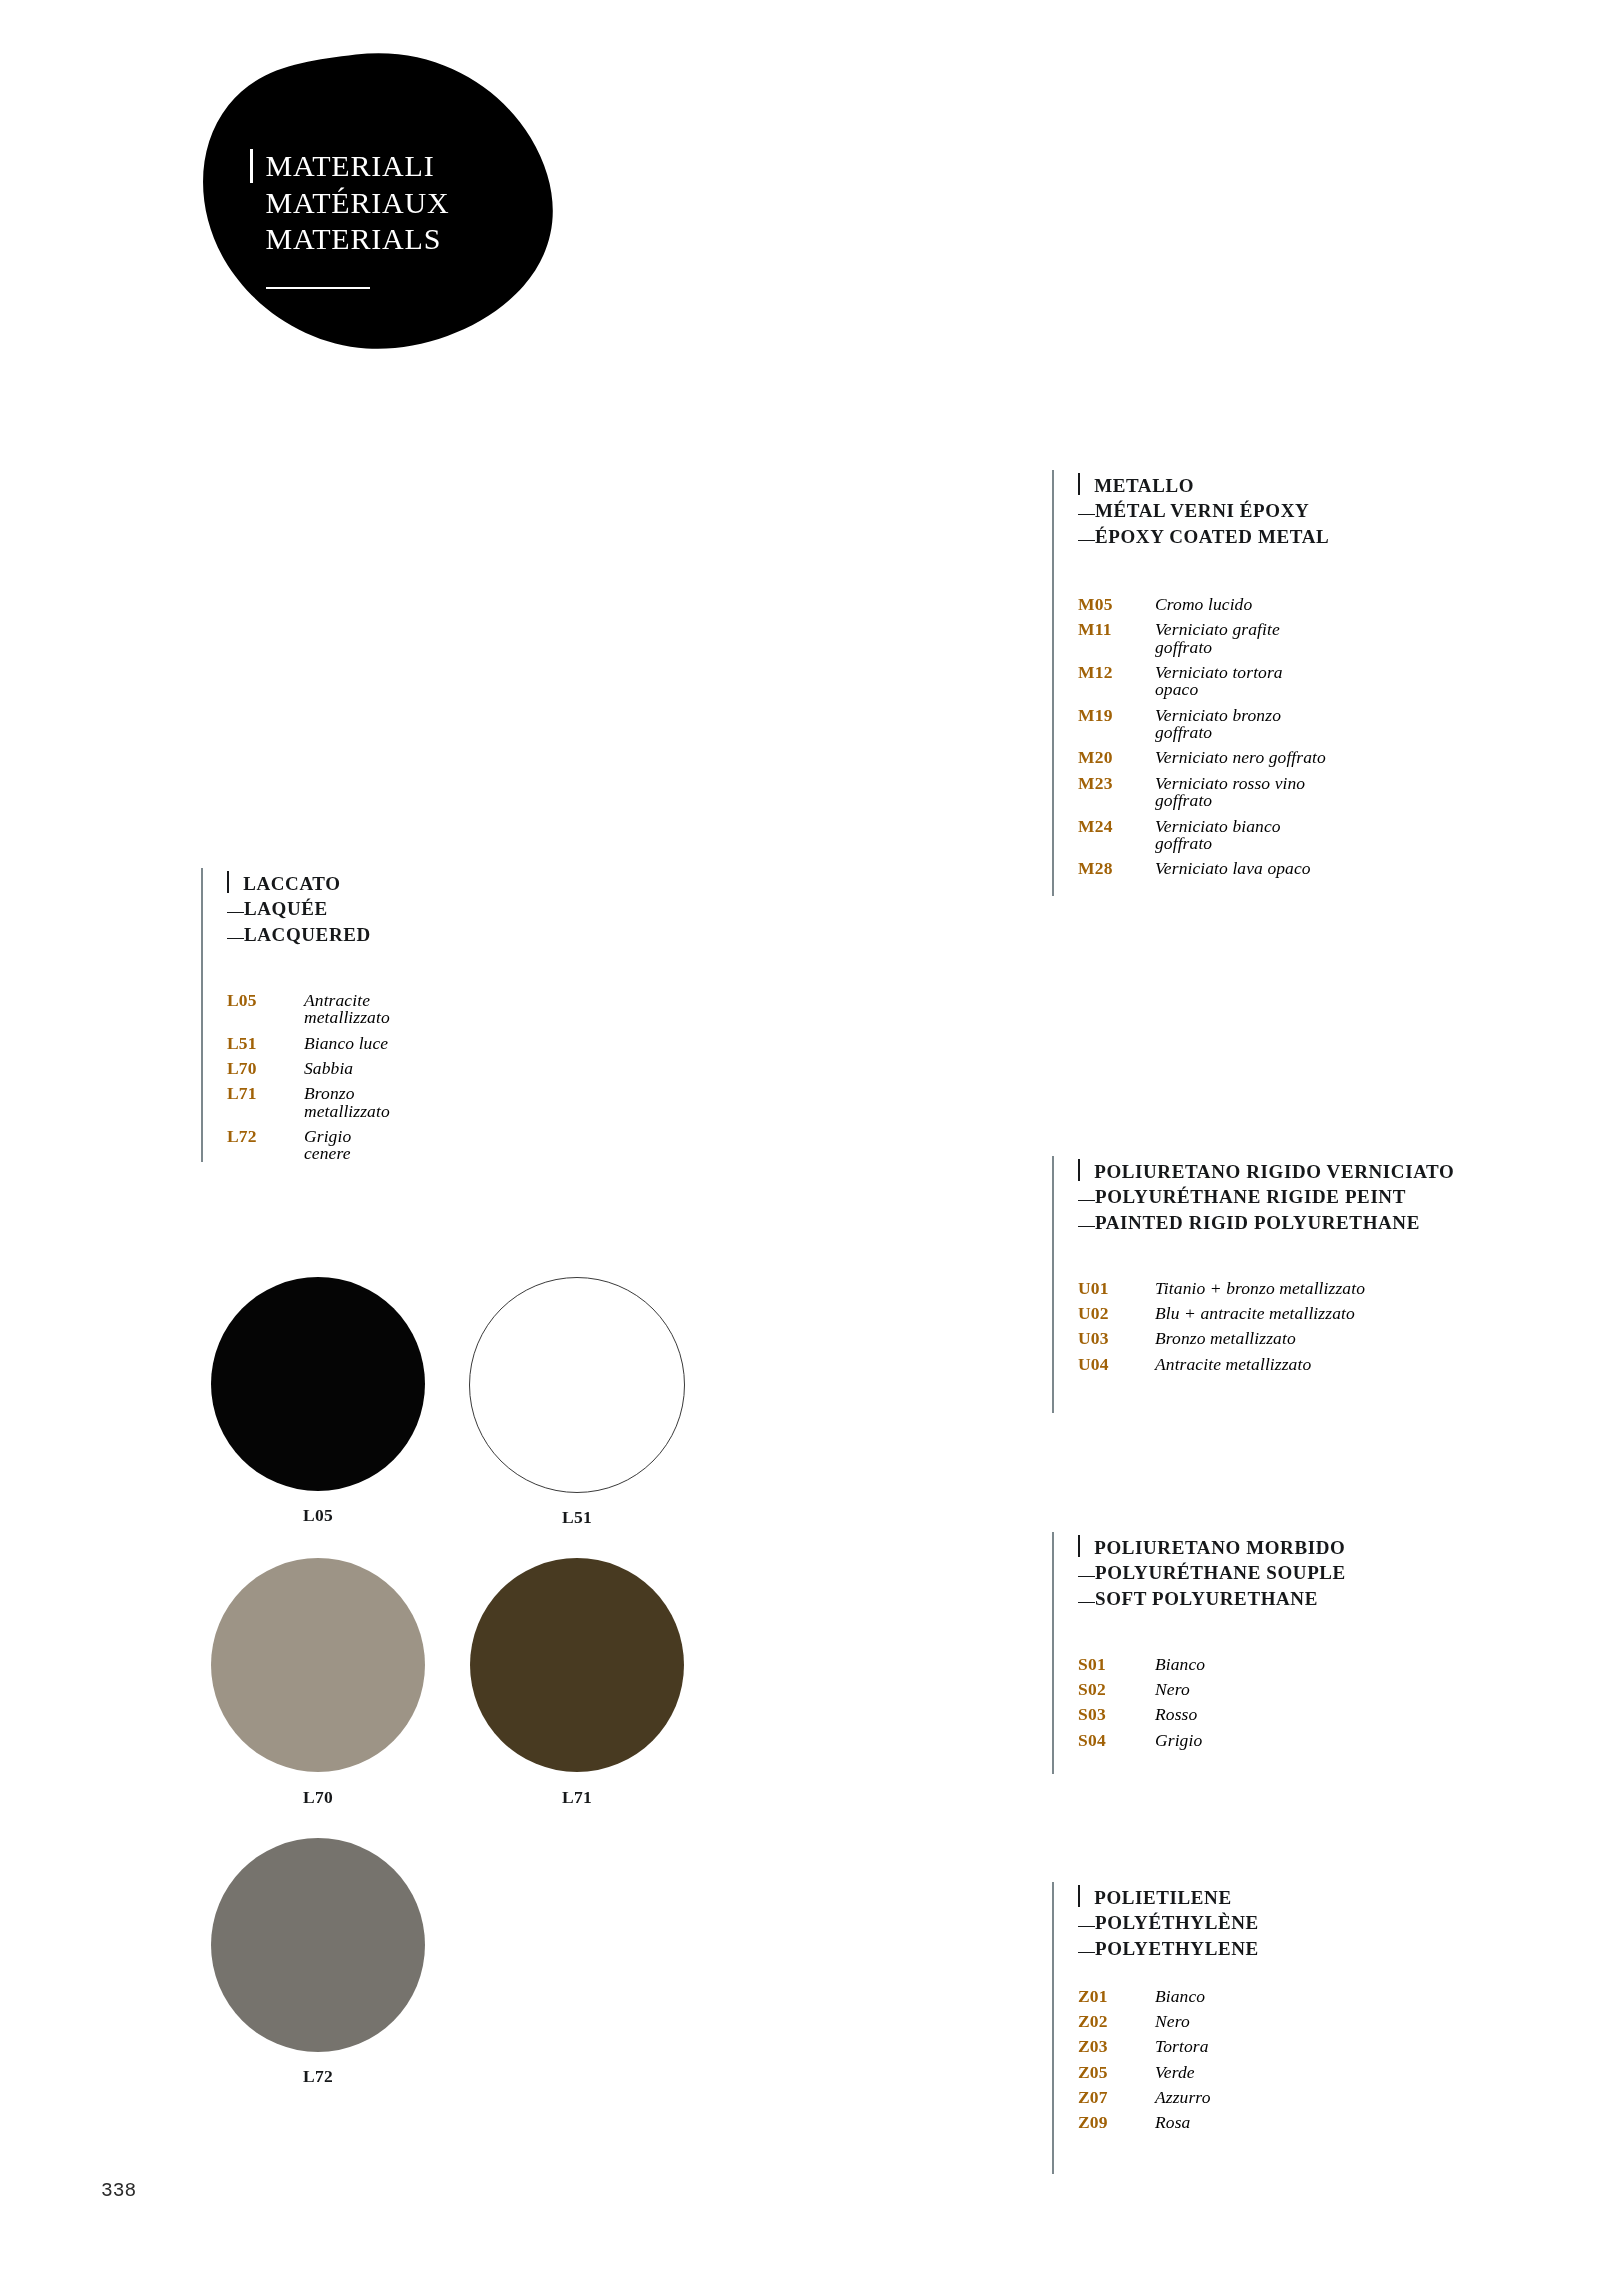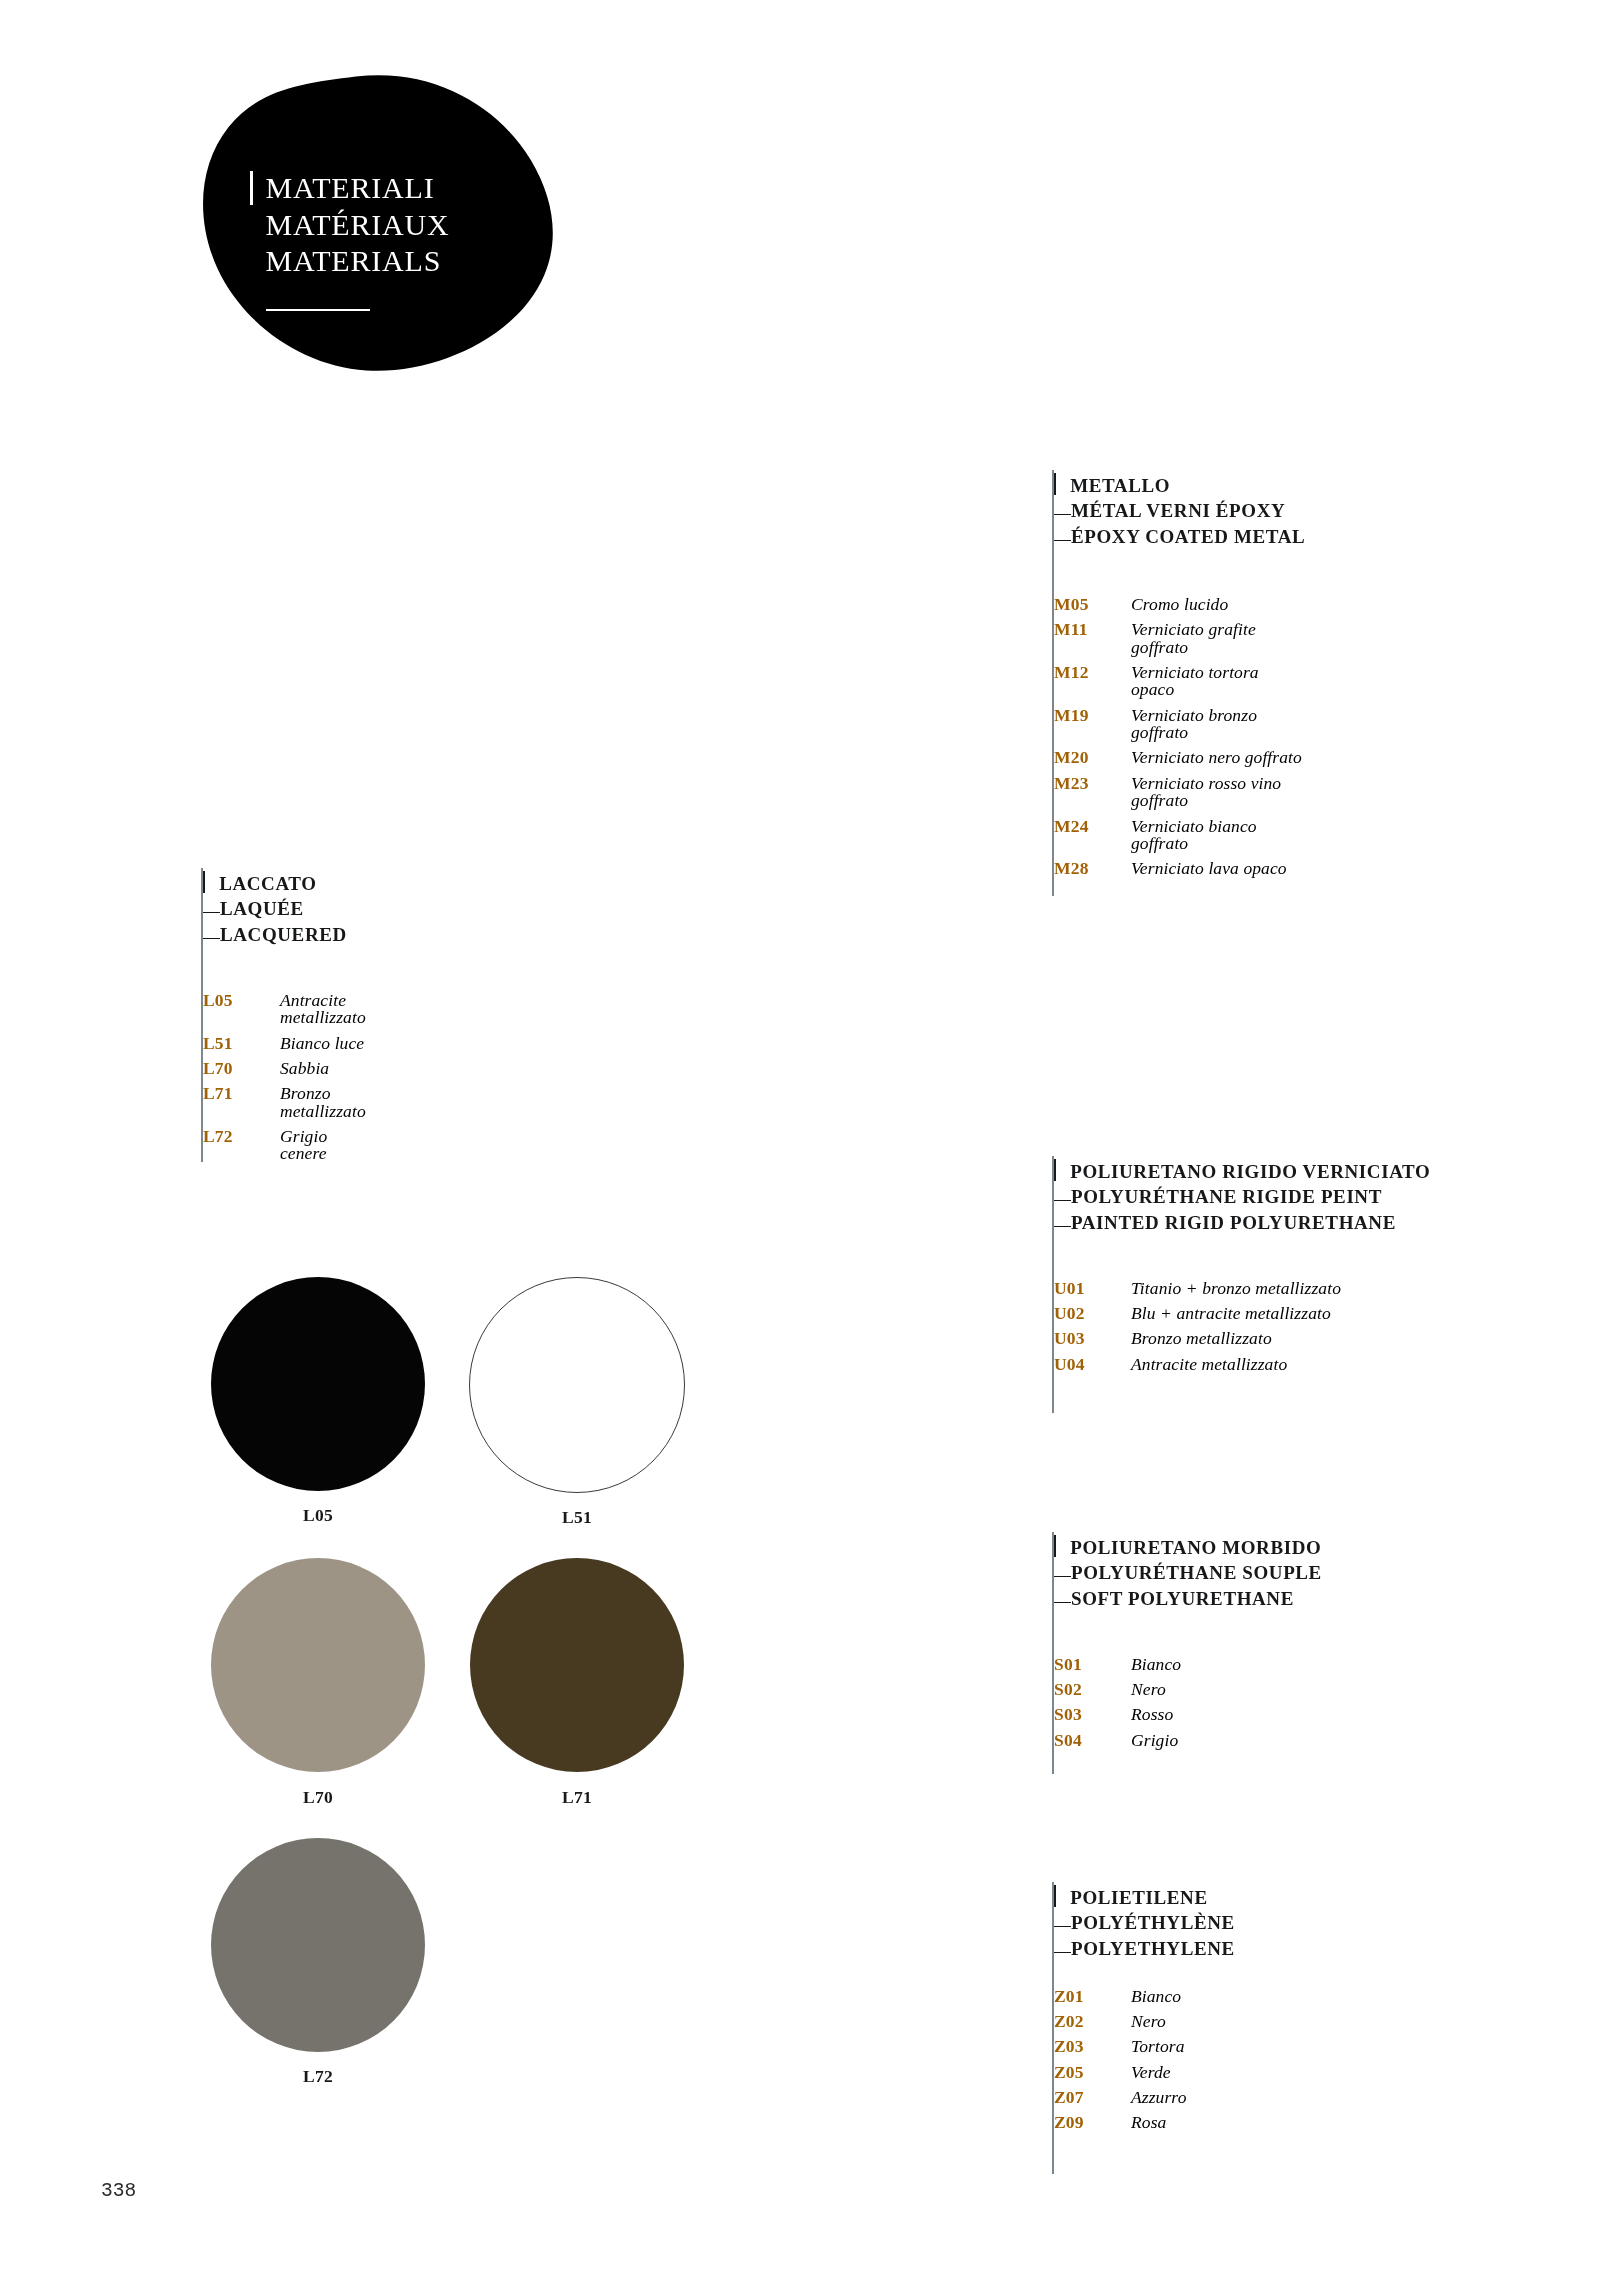--- a/index.html
+++ b/index.html
@@ -13,21 +13,21 @@
     height: 2295px;
     background: #ffffff;
     font-family: "Liberation Serif", serif;
     overflow: hidden;
   }
 
   
   .blob-wrap {
     position: absolute;
     left: 192px;
-    top: 74px;
+    top: 52px;
     width: 390px;
     height: 299px;
   }
   .blob-svg { display: block; width: 390px; height: 299px; }
 
   .blob-text {
     position: absolute;
     left: 58px;
     top: 96px;
     color: #ffffff;
@@ -66,21 +66,21 @@
     position: absolute;
     left: 0;
     top: 0;
     width: 1.9px;
     background: #7c888d;
   }
   .sec-body {
     position: absolute;
     left: 0;
     top: 0;
-    padding-left: 2px;
+    padding-left: 26px;
   }
   .head-line {
     font-size: 19px;
     font-weight: bold;
     letter-spacing: 0.6px;
     line-height: 1.33;
     color: #16181a;
     white-space: nowrap;
     display: flex;
     align-items: baseline;

